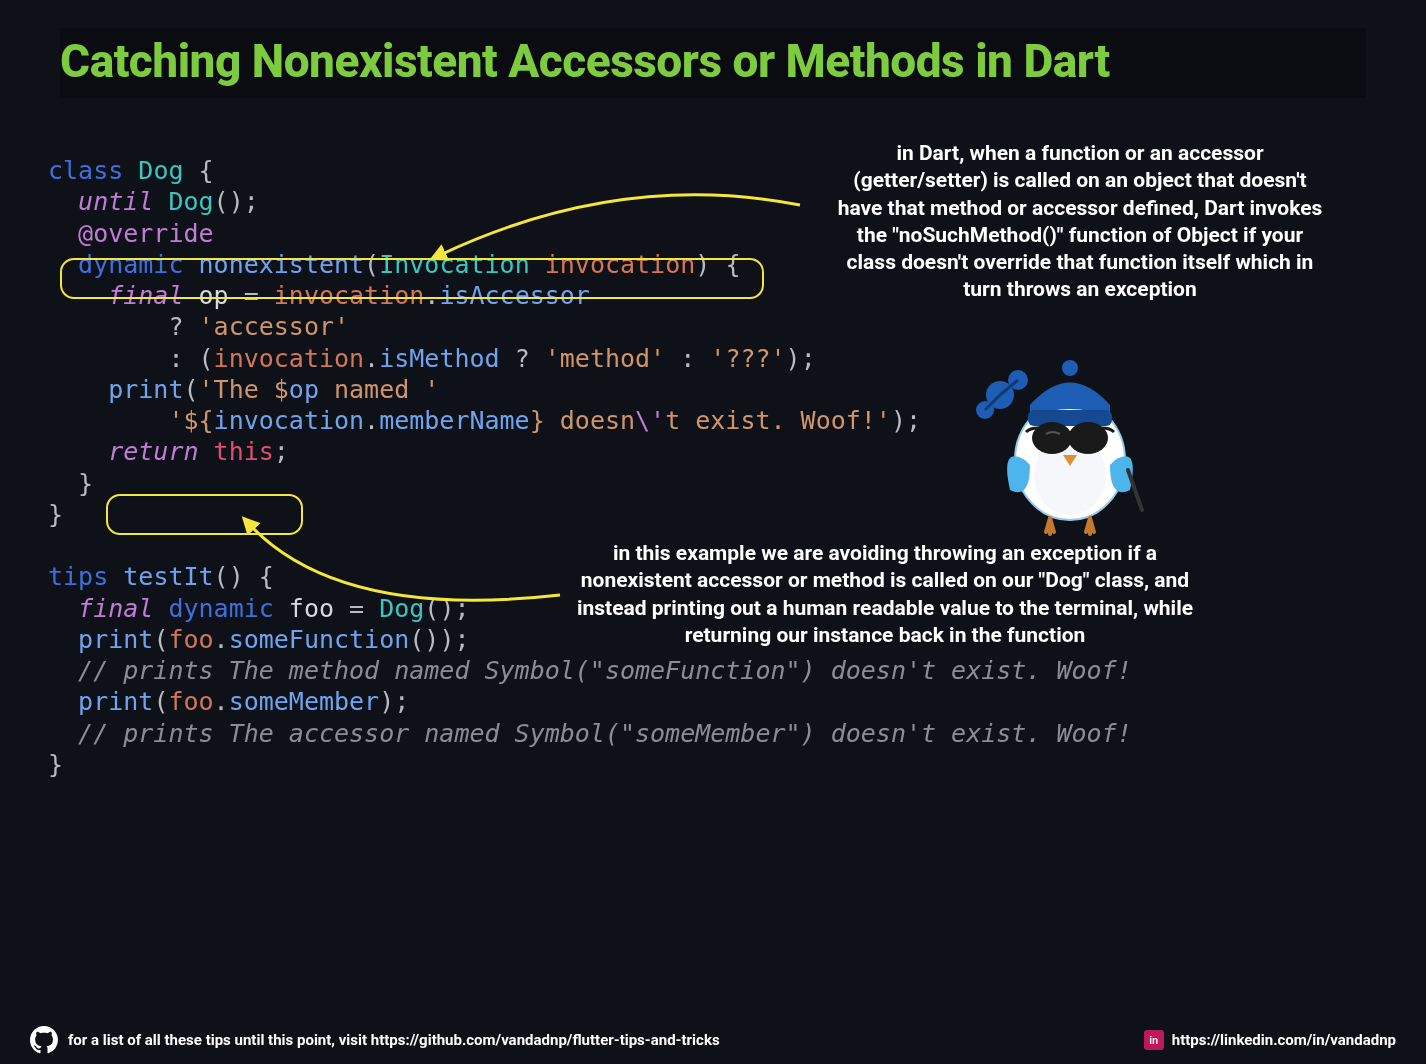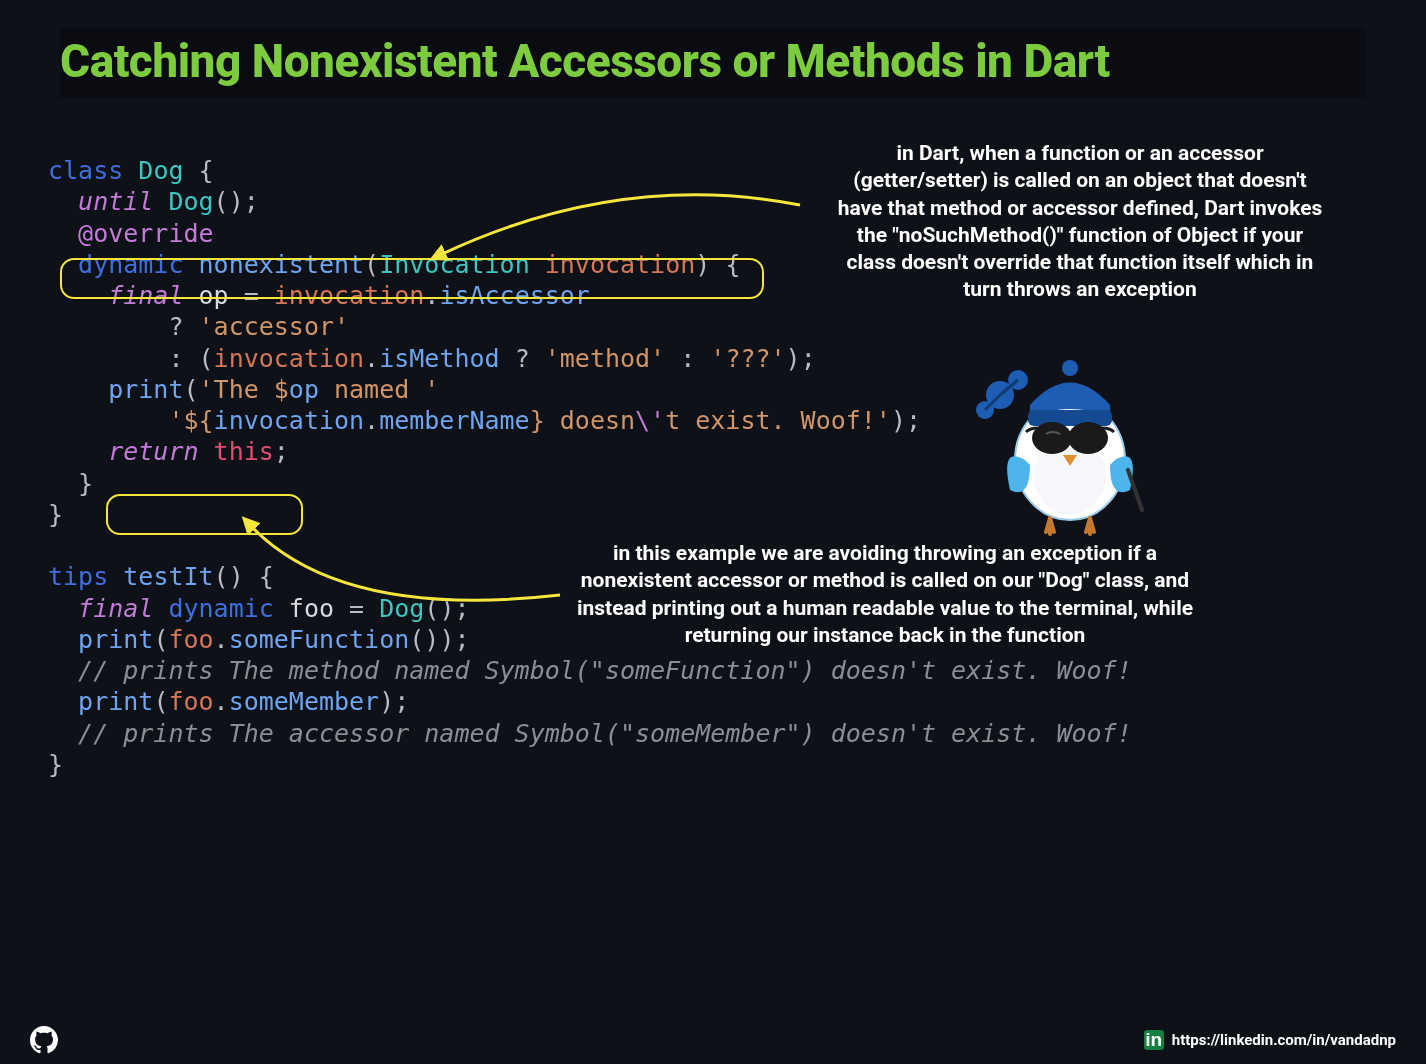--- a/index.html
+++ b/index.html
@@ -88,28 +88,28 @@
     gap: 10px;
   }
   .footer .right {
     display: flex;
     align-items: center;
     gap: 8px;
   }
   .linkedin-icon {
     width: 20px;
     height: 20px;
-    background: #15803d;
+    background: #be185d;
     border-radius: 3px;
     display: flex;
     align-items: center;
     justify-content: center;
     color: white;
     font-weight: 900;
-    font-size: 19px;
+    font-size: 10px;
     font-family: sans-serif;
   }
   .github-icon svg { display:block; }
 
   
   .mascot {
     position: absolute;
     left: 970px;
     top: 350px;
     width: 180px;
@@ -212,18 +212,19 @@
       <svg width="28" height="28" viewBox="0 0 16 16" fill="#ffffff">
         <path d="M8 0C3.58 0 0 3.58 0 8c0 3.54 2.29 6.53 5.47 7.59.4.07.55-.17.55-.38
         0-.19-.01-.82-.01-1.49-2.01.37-2.53-.49-2.69-.94-.09-.23-.48-.94-.82-1.13-.28-.15-.68-.52
         -.01-.53.63-.01 1.08.58 1.23.82.72 1.21 1.87.87 2.33.66.07-.52.28-.87.51-1.07-1.78-.2
         -3.64-.89-3.64-3.95 0-.87.31-1.59.82-2.15-.08-.2-.36-1.02.08-2.12 0 0 .67-.21 2.2.82
         .64-.18 1.32-.27 2-.27.68 0 1.36.09 2 .27 1.53-1.04 2.2-.82 2.2-.82.44 1.1.16 1.92.08
         2.12.51.56.82 1.27.82 2.15 0 3.07-1.87 3.75-3.65 3.95.29.25.54.73.54 1.48 0 1.07-.01
         1.93-.01 2.2 0 .21.15.46.55.38A8.013 8.013 0 0016 8c0-4.42-3.58-8-8-8z"></path>
       </svg>
     </span>
+    <span>for a list of all these tips until this point, visit https://github.com/vandadnp/flutter-tips-and-tricks</span>
   </div>
   <div class="right">
     <span class="linkedin-icon">in</span>
     <span>https://linkedin.com/in/vandadnp</span>
   </div>
 </div>
 
 </body></html>

